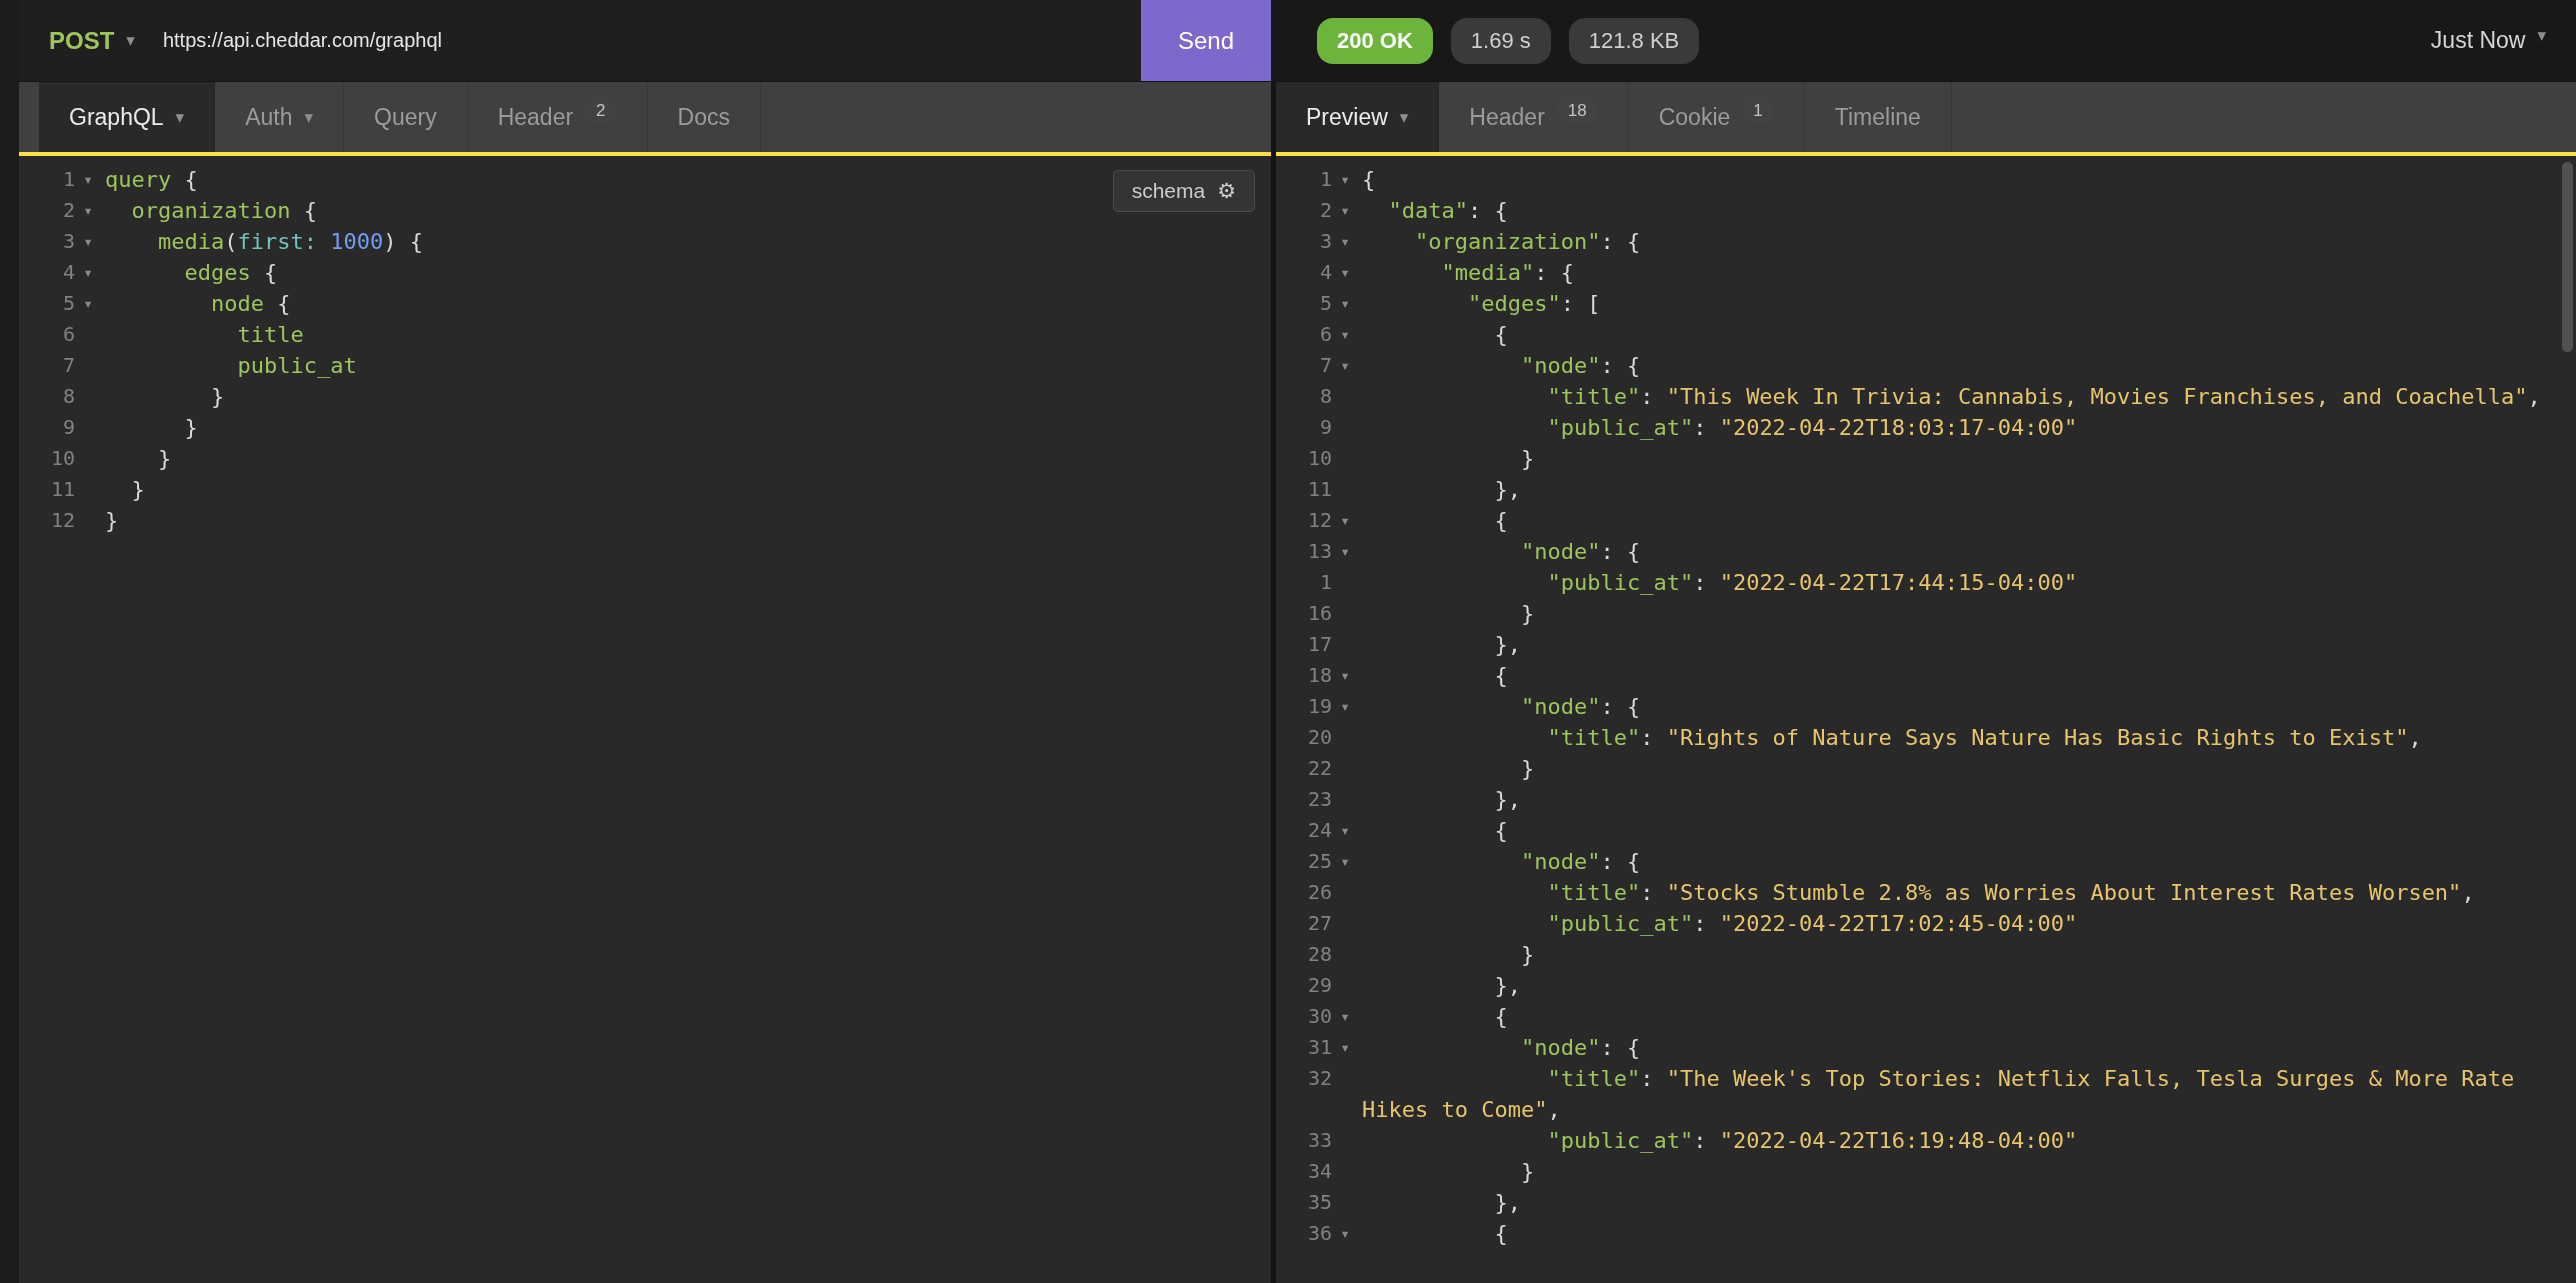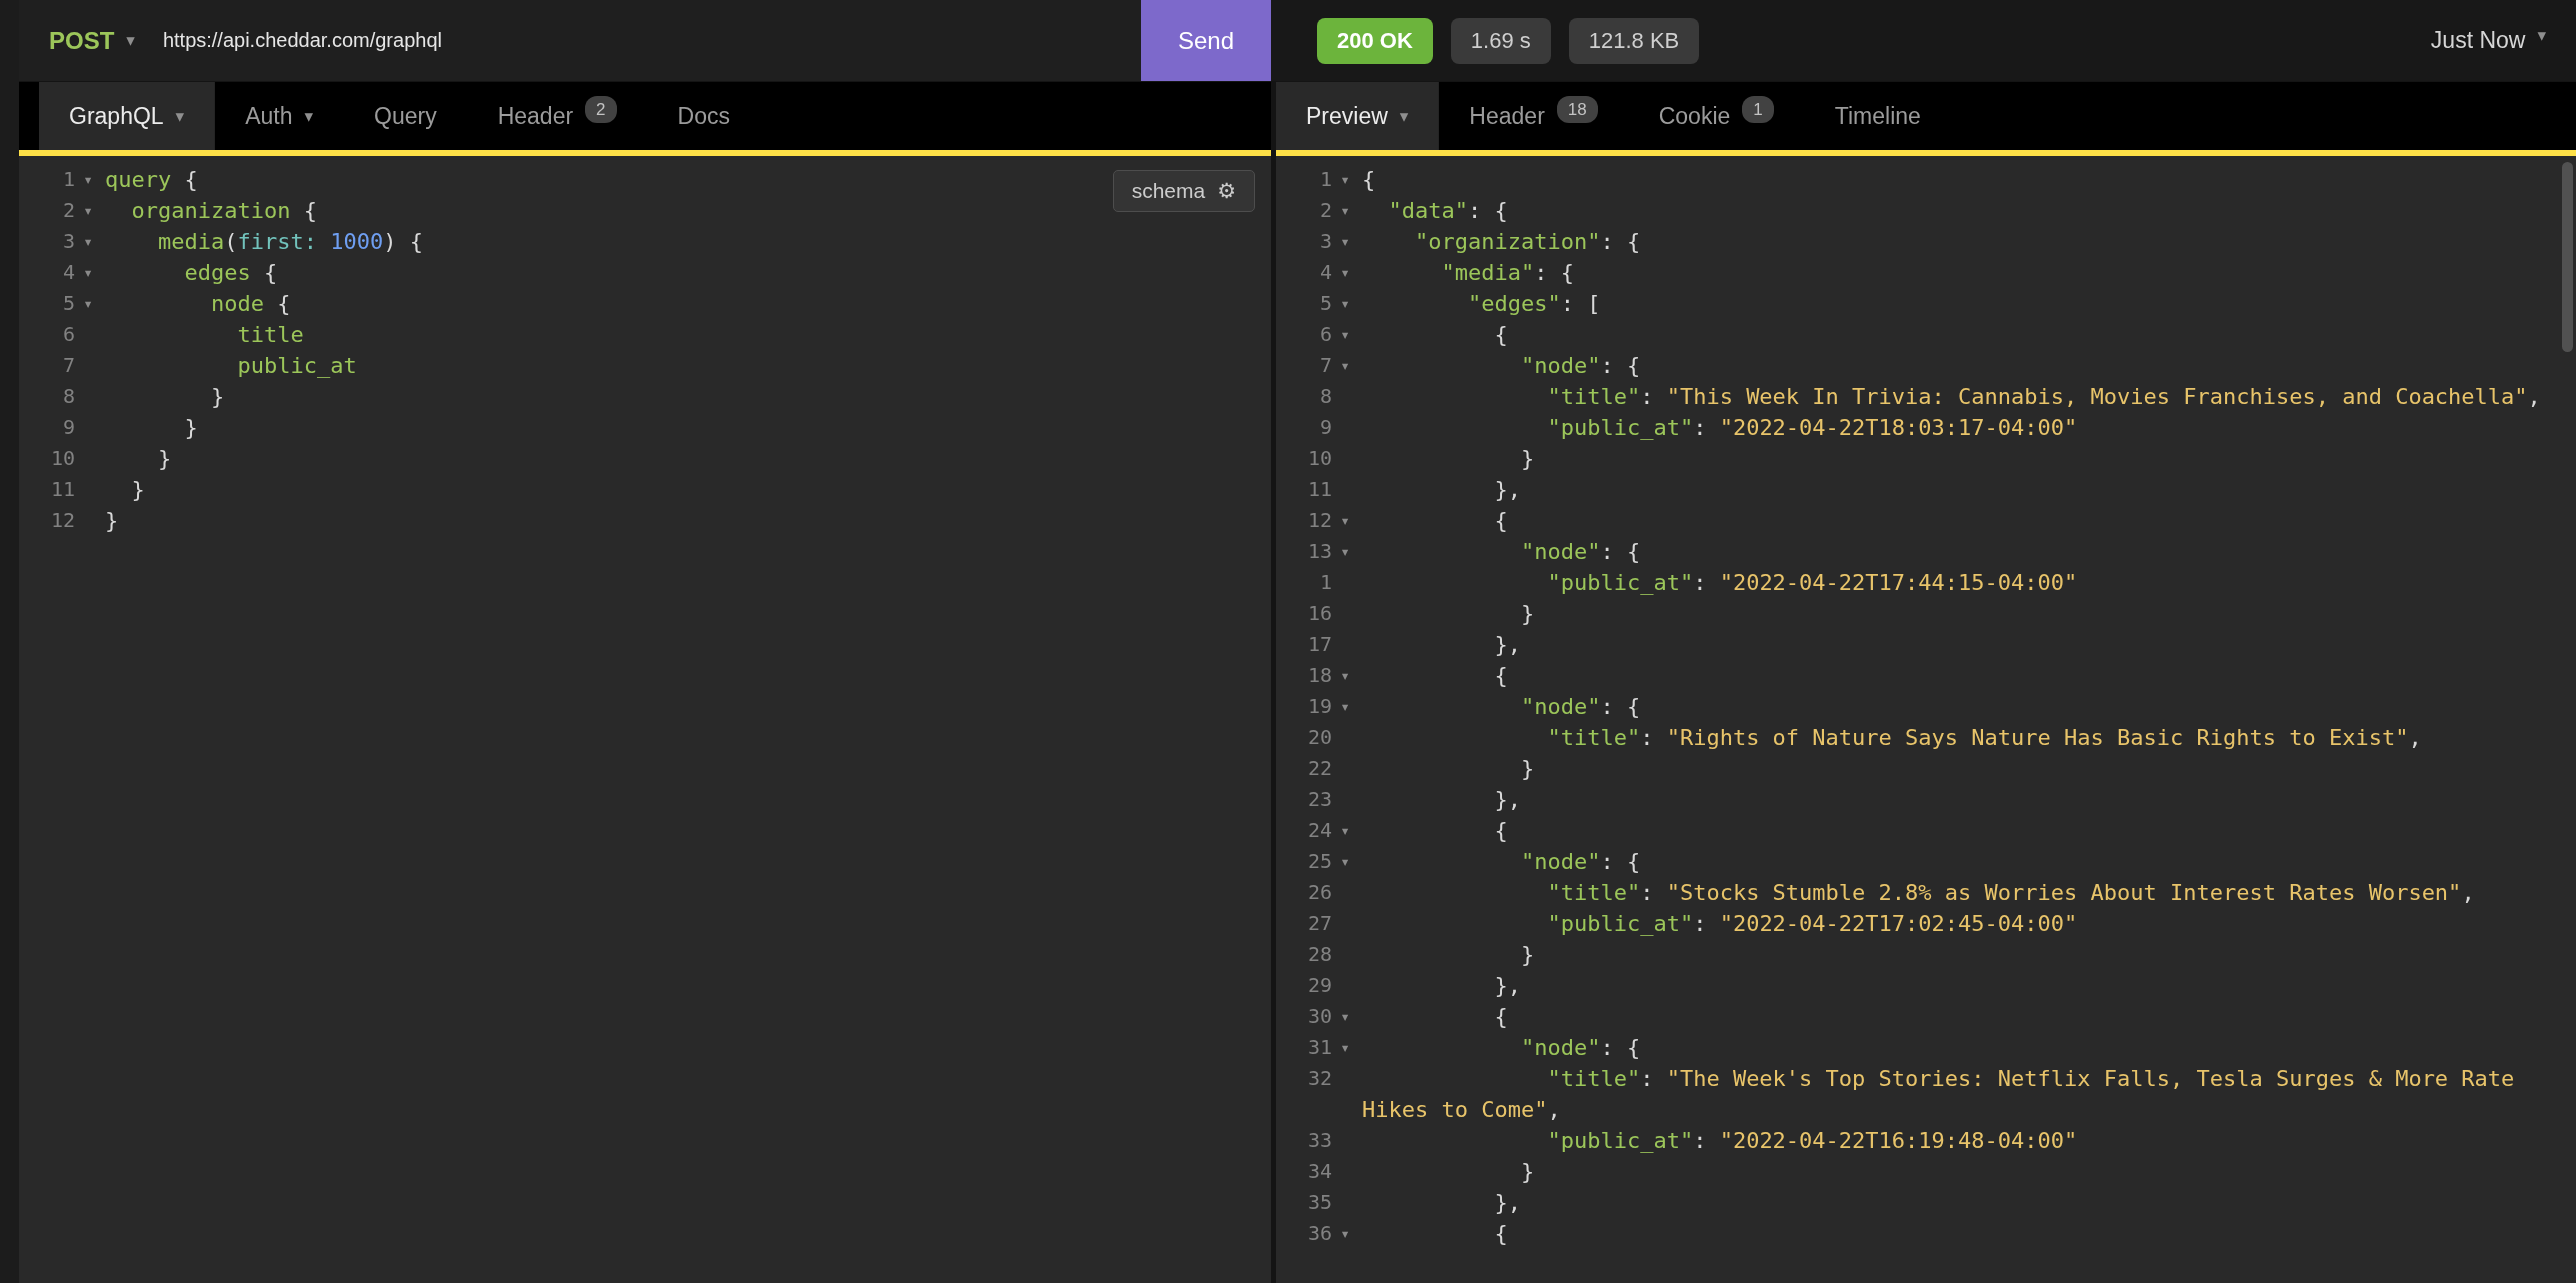--- a/index.html
+++ b/index.html
@@ -21,36 +21,36 @@
   .topbar-left{width:1252px;flex:none;display:flex;align-items:center;
     background:#1f1f1f;border-bottom:1px solid #141414;}
   .method{display:flex;align-items:center;gap:12px;padding:0 28px 0 30px;background:none;border:none;
     color:var(--syn-green);font-size:24px;font-weight:700;font-family:inherit;cursor:pointer;}
   .caret{color:#8f8f8f;font-size:17px;line-height:1;}
   .url{flex:1;color:#e6e6e6;font-size:20px;white-space:nowrap;overflow:hidden;cursor:text;}
   .send{width:130px;height:100%;background:var(--purple);color:#ffffff;border:none;
     font-size:24px;font-family:inherit;cursor:pointer;}
   .topbar-right{flex:1;display:flex;align-items:center;background:#181818;
     border-bottom:1px solid #141414;padding-left:46px;gap:18px;}
-  .chip{height:46px;display:inline-flex;align-items:center;padding:0 20px;border-radius:8px;
+  .chip{height:46px;display:inline-flex;align-items:center;padding:0 20px;border-radius:16px;
     background:#3a3a3a;color:#cfcfcf;font-size:22px;white-space:nowrap;}
   .chip.status{background:var(--status-green);color:#ffffff;font-weight:700;}
   .history{margin-left:auto;margin-right:30px;background:none;border:none;color:#d6d6d6;
     font-size:23px;display:flex;align-items:flex-start;gap:12px;font-family:inherit;cursor:pointer;}
 
   
   .panes{flex:1;display:flex;min-height:0;}
   .pane{display:flex;flex-direction:column;min-width:0;}
   .pane.left{width:1252px;flex:none;}
   .pane-divider{width:5px;flex:none;background:#141414;cursor:col-resize;}
   .pane.right{flex:1;position:relative;}
 
   
-  .tabs{height:74px;flex:none;display:flex;align-items:stretch;background:#000000;
-    border-bottom:6px solid #fde047;}
+  .tabs{height:74px;flex:none;display:flex;align-items:stretch;background:#404040;
+    border-bottom:4px solid #fde047;}
   .tab{display:flex;align-items:center;gap:12px;padding:0 30px;background:none;border:none;
     border-right:1px solid rgba(0,0,0,0.12);color:#9b9b9b;font-size:23px;font-family:inherit;cursor:pointer;}
   .tab.active{background:#292929;color:#ececec;}
   .tab .badge{background:#424242;color:#c3c3c3;font-size:17px;line-height:1;
     padding:5px 11px;border-radius:12px;transform:translateY(-7px);}
 
   
   .editor{flex:1;background:#292929;overflow:hidden;position:relative;padding-top:8px;}
   .code-line{display:flex;line-height:31px;
     font-family:"DejaVu Sans Mono","Liberation Mono",monospace;font-size:22px;}

